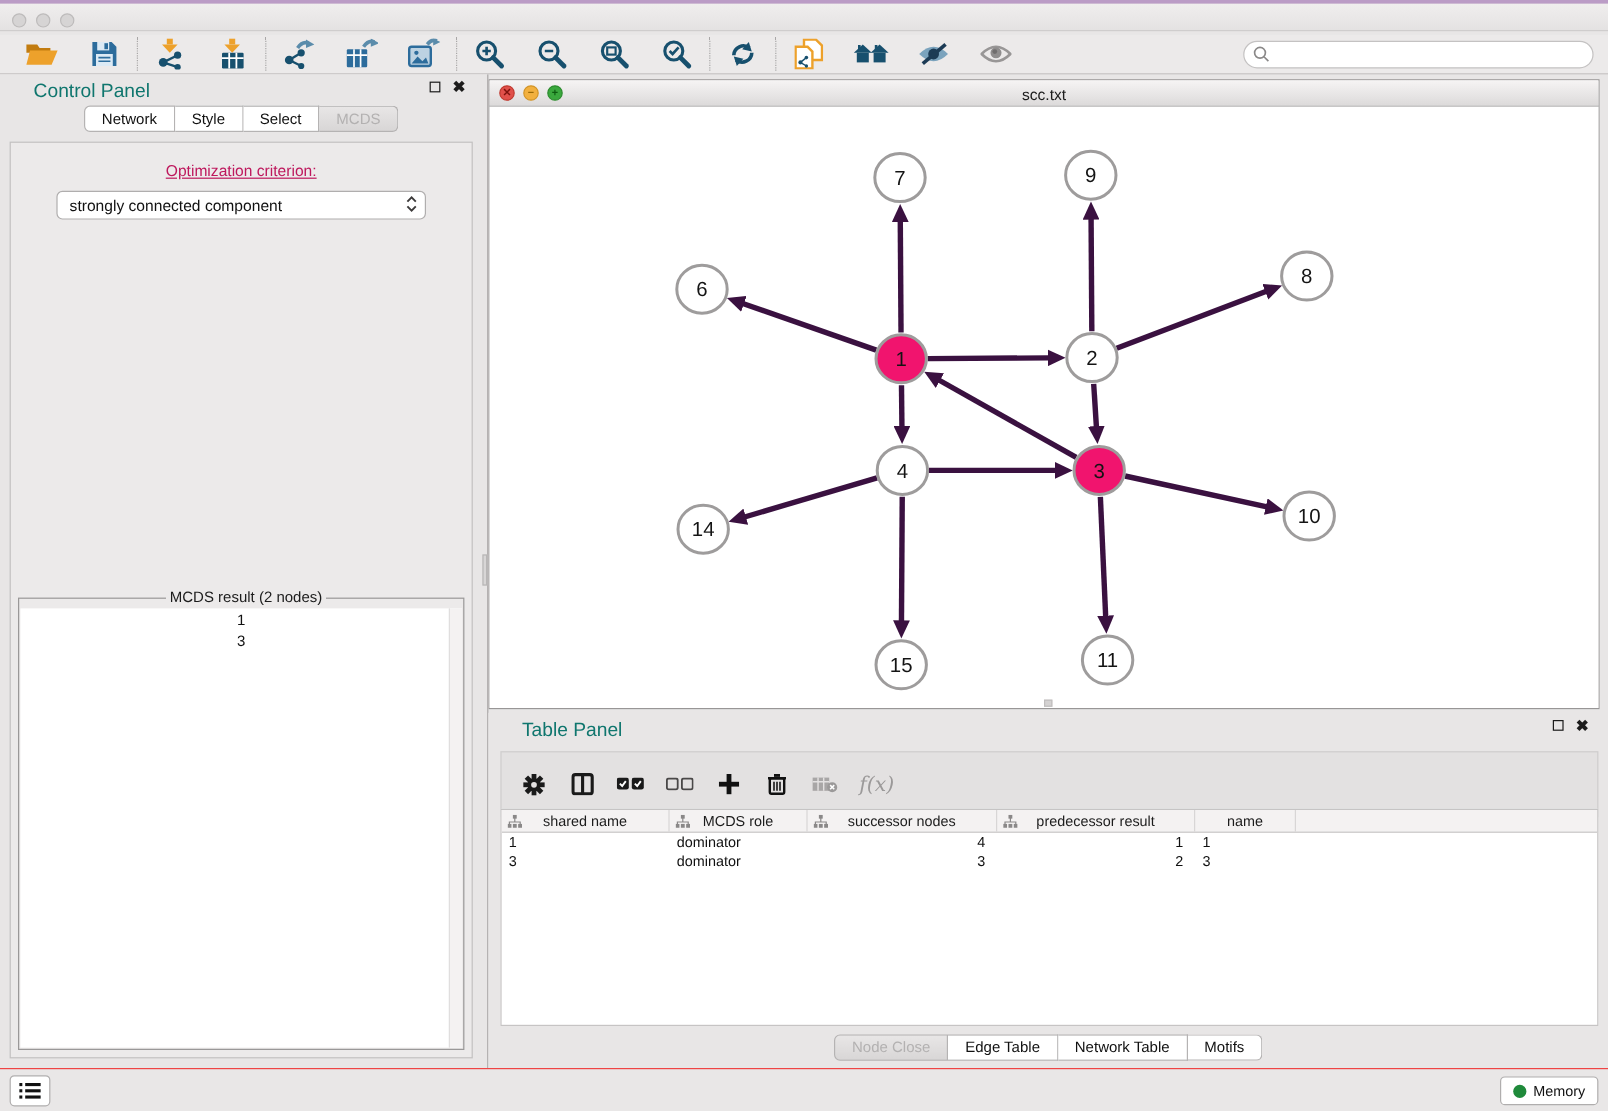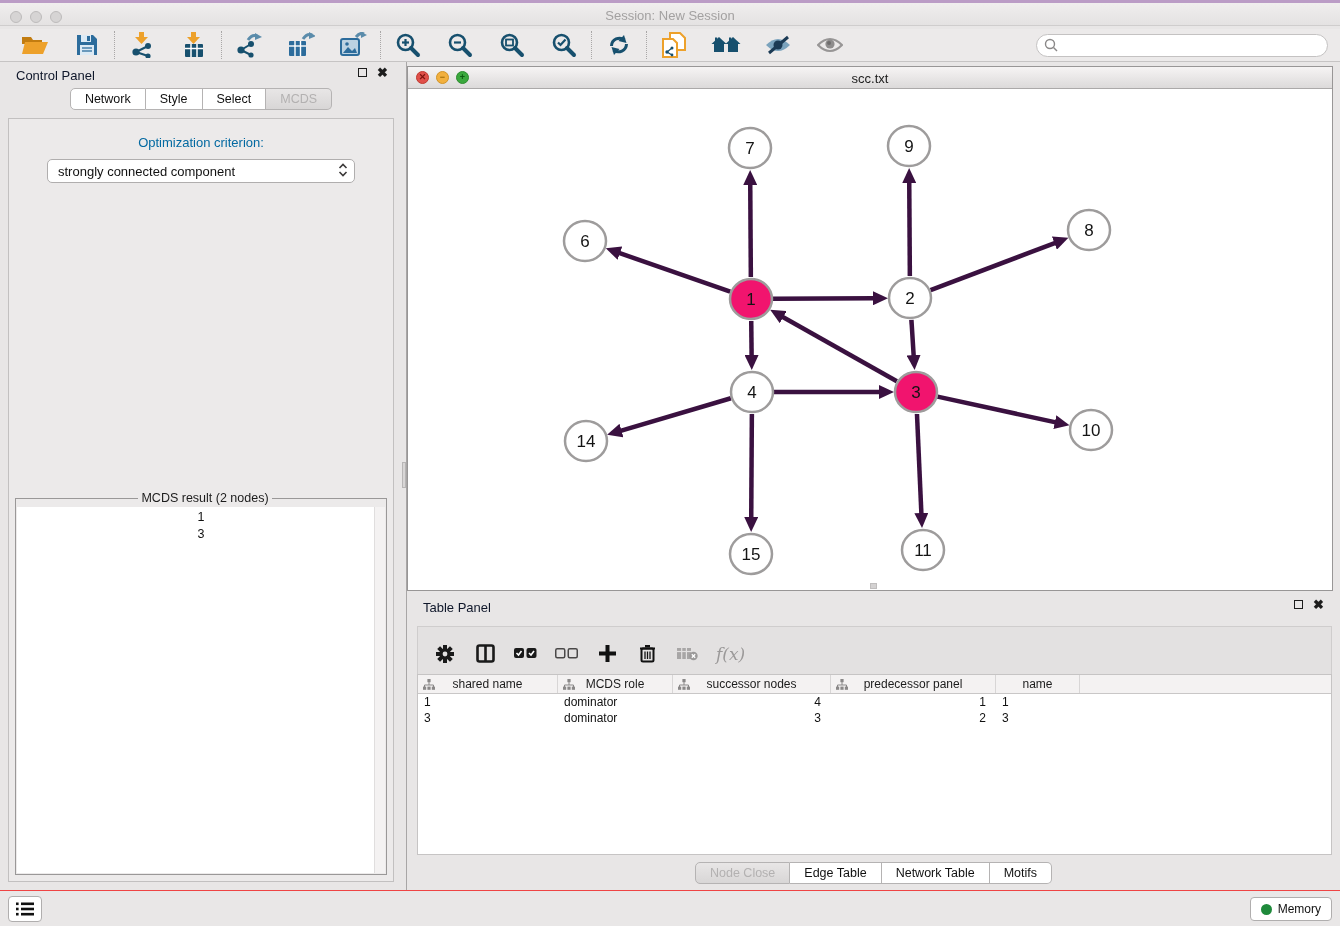--- a/index.html
+++ b/index.html
@@ -23,34 +23,34 @@
   .tb-icon{display:flex;align-items:center;justify-content:center;width:30px;height:28px;cursor:default;}
   .tb-sep{width:0;height:28px;border-left:1px dotted #a9a7a7;}
   .search-wrap{margin-left:auto;position:relative;margin-right:4px;}
   .search-input{width:292px;height:23px;border:1px solid #c4c2c2;border-radius:12px;
     background:#fff;padding:0 8px 0 26px;font-size:12px;outline:none;color:#333;}
   .search-icon{position:absolute;left:8px;top:4px;}
 
   
   .control-panel{position:absolute;left:0;top:62px;width:402px;height:828px;background:#e8e6e6;}
   .cp-header{position:relative;height:26px;}
-  .cp-title,.tp-title{font-size:13px;color:#0f172a;position:absolute;left:16px;top:6px;}
+  .cp-title,.tp-title{font-size:16px;color:#0f766e;position:absolute;left:28px;top:6px;}
   .panel-ctrl{position:absolute;top:6px;display:flex;gap:10px;align-items:center;}
   .cp-header .panel-ctrl{right:14px;}
   .float-box{width:9px;height:9px;border:1.5px solid #1c1c1c;display:inline-block;}
   .close-x{font-size:13px;font-weight:bold;color:#1c1c1c;line-height:9px;}
   .seg{display:flex;justify-content:center;}
   .seg button{background:#fff;border:1px solid #b5b3b3;border-left:none;height:22px;
     padding:0 14px;font-size:12.5px;color:#111;font-family:inherit;}
   .seg button:first-child{border-left:1px solid #b5b3b3;border-radius:5px 0 0 5px;}
   .seg button:last-child{border-radius:0 5px 5px 0;}
   .seg button.sel{background:linear-gradient(#e8e6e6,#d8d6d6);color:#b3b1b1;}
   .cp-content{position:absolute;left:8px;right:8px;top:56px;bottom:8px;
     border:1px solid #c2c0c0;background:#eceaea;}
-  .opt-label{text-align:center;margin-top:16px;font-size:13px;color:#0369a1;}
+  .opt-label{text-align:center;margin-top:16px;font-size:13px;color:#be185d;text-decoration:underline;}
   .dropdown{width:308px;height:24px;margin:9px auto 0;background:#fff;border:1px solid #b0aeae;
     border-radius:5px;display:flex;align-items:center;padding:0 6px 0 10px;font-size:13px;color:#111;}
   .dropdown .dd-val{flex:1;}
   .btn-row{display:flex;justify-content:center;gap:16px;margin-top:13px;}
   .mac-btn{background:#fff;border:1px solid #b0aeae;border-radius:5px;height:23px;
     padding:0 16px;font-size:13px;color:#111;font-family:inherit;}
   .result-fieldset{position:absolute;left:6px;right:6px;top:372px;bottom:6px;
     border:1px solid #9a9898;padding:0;background:#eceaea;text-align:center;}
   .result-fieldset legend{font-size:12.5px;color:#1c1c1c;margin-left:4px;padding:0 3px;}
   .result-box{position:absolute;left:1px;right:1px;top:2px;bottom:1px;background:#fff;
@@ -109,21 +109,20 @@
 <body>
 
 <div class="app">
 
   <div class="titlebar">
     <div class="mac-dots">
       <span class="dot"></span>
       <span class="dot"></span>
       <span class="dot"></span>
     </div>
-    <div class="win-title">Session: New Session</div>
   </div>
 
   <div class="toolbar">
     <div class="tb-group">
       <div class="tb-icon">
         <svg width="28" height="22" viewBox="0 0 28 22">
             <path d="M1 3 h9 l2 3 h9 v4 H1z" fill="#c27c10"></path>
             <path d="M4 8 h23 l-5 12 H1z" fill="#eda12b"></path>
           </svg>
       </div>
@@ -505,21 +504,21 @@
             <span class="th-label">successor nodes</span>
           </div>
           <div class="th" style="width: 165px;">
             <span class="hicon"><svg width="12" height="11" viewBox="0 0 12 11">
                 <path d="M6 2.5 V6 M1.5 9 V6 h9 v3" fill="none" stroke="#8a8888" stroke-width="1"></path>
                 <rect x="4.4" y="0" width="3.2" height="3.2" fill="#8a8888"></rect>
                 <rect x="0" y="7.6" width="3.2" height="3.2" fill="#8a8888"></rect>
                 <rect x="4.4" y="7.6" width="3.2" height="3.2" fill="#8a8888"></rect>
                 <rect x="8.8" y="7.6" width="3.2" height="3.2" fill="#8a8888"></rect>
               </svg></span>
-            <span class="th-label">predecessor panel</span>
+            <span class="th-label">predecessor result</span>
           </div>
           <div class="th" style="width: 84px;">
             <span class="th-label">name</span>
           </div>
         </div>
       <div id="t-body">
           <div class="tr">
             <div class="td" style="width: 140px;">1</div>
             <div class="td" style="width: 115px;">dominator</div>
             <div class="td r" style="width: 158px;">4</div>

